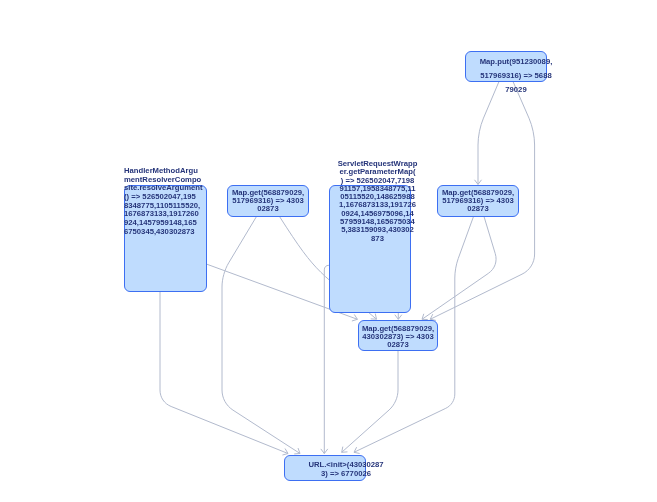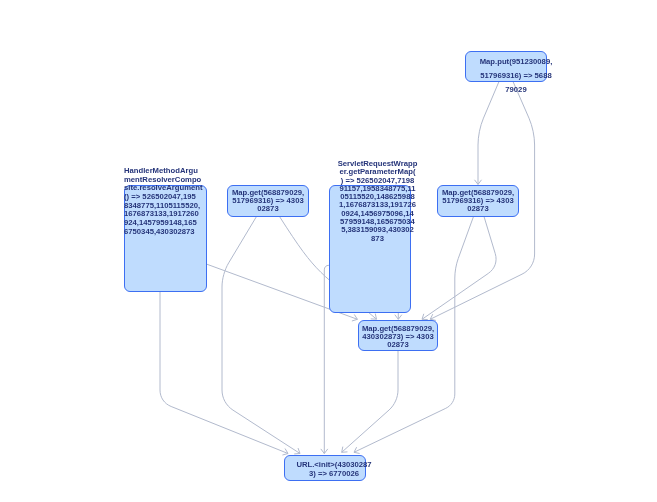--- a/index.html
+++ b/index.html
@@ -74,16 +74,16 @@
 02873</div>
       <div class="nodebox" style="left: 465px; top: 50.5px; width: 82px; height: 31.5px; background: rgb(191, 220, 254); border: 1.5px solid rgb(61, 111, 242);"></div>
       <div class="nodelabel" style="left: 465px; top: 55.3px; width: 102px; color: rgb(38, 53, 122); line-height: 14px;">Map.put(951230089,
 517969316) =&gt; 5688
 79029</div>
       <div class="nodebox" style="left: 358px; top: 320px; width: 80px; height: 31px; background: rgb(191, 220, 254); border: 1.5px solid rgb(61, 111, 242);"></div>
       <div class="nodelabel" style="left: 358px; top: 324.7px; width: 80px; color: rgb(38, 53, 122); line-height: 8.05px;">Map.get(568879029,
 430302873) =&gt; 4303
 02873</div>
       <div class="nodebox" style="left: 284px; top: 455px; width: 82px; height: 26px; background: rgb(191, 220, 254); border: 1.5px solid rgb(61, 111, 242);"></div>
-      <div class="nodelabel" style="left: 284px; top: 461.3px; width: 100px; color: rgb(38, 53, 122); line-height: 8.7px;">URL.&lt;init&gt;(43030287
+      <div class="nodelabel" style="left: 296px; top: 461.3px; width: 100px; color: rgb(38, 53, 122); line-height: 8.7px;">URL.&lt;init&gt;(43030287
 3) =&gt; 6770026</div>
     </div>
 </div>
 
 </body></html>

